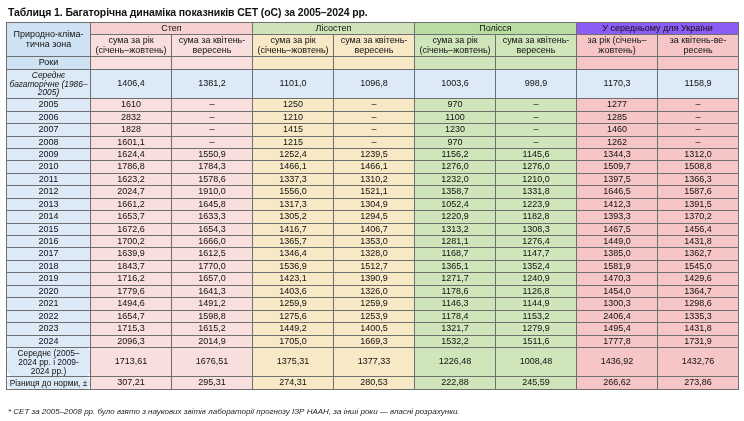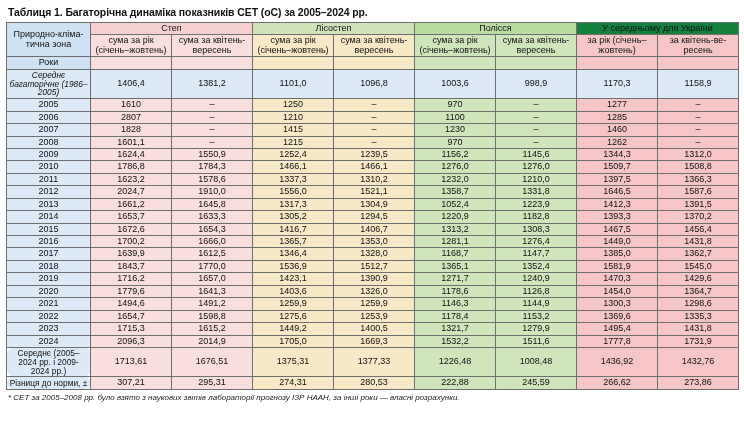--- a/index.html
+++ b/index.html
@@ -46,21 +46,21 @@
   th.hdr {
     font-weight: bold;
     font-size: 9px;
     line-height: 1.08;
   }
   
   .z-rowhead { background: #cfe2f3; }
   .z-step   { background: #f6cfcf; }
   .z-forest2{ background: #cfe3b8; }
   .z-poli   { background: #b9dca0; }
-  .z-ukr    { background: #15803d; }
+  .z-ukr    { background: #8b5cf6; }
 
   .c-rowhead { background: #dce9f7; margin-left: 40px; }
   .c-step    { background: #f9dede; }
   .c-step2   { background: #f9dede; }
   .c-forest  { background: #f7e8c6; }
   .c-forest2 { background: #f7e8c6; }
   .c-poli    { background: #cfe6bb; }
   .c-poli2   { background: #cfe6bb; }
   .c-ukr     { background: #f6c6c6; }
   .c-ukr2    { background: #f6c6c6; }
@@ -71,21 +71,21 @@
   .norm-row td.val { font-style: normal; font-weight: normal; }
   .years-label {
     font-weight: bold;
     font-size: 9.5px;
   }
   tr.summary td { font-weight: normal; }
   tr.summary td.lbl { font-style: normal; border-radius: 8px; }
   .footnote {
     font-size: 8px;
     color: #222;
-    padding: 3px 2px 0 2px;
+    padding: 17px 2px 0 2px;
     font-style: italic;
   }
   .mini { font-size: 8.4px; }
 </style>
 </head>
 <body>
 
 <div class="page">
 
   <div class="caption">Таблиця 1. Багаторічна динаміка показників СЕТ (оС) за 2005–2024 рр.</div>
@@ -151,21 +151,21 @@
         <td class="c-step2">–</td>
         <td class="c-forest">1250</td>
         <td class="c-forest2">–</td>
         <td class="c-poli">970</td>
         <td class="c-poli2">–</td>
         <td class="c-ukr">1277</td>
         <td class="c-ukr2">–</td>
       </tr>
       <tr>
         <td class="c-rowhead">2006</td>
-        <td class="c-step">2807</td>
+        <td class="c-step">2832</td>
         <td class="c-step2">–</td>
         <td class="c-forest">1210</td>
         <td class="c-forest2">–</td>
         <td class="c-poli">1100</td>
         <td class="c-poli2">–</td>
         <td class="c-ukr">1285</td>
         <td class="c-ukr2">–</td>
       </tr>
       <tr>
         <td class="c-rowhead">2007</td>
@@ -333,21 +333,21 @@
         <td class="c-ukr2">1298,6</td>
       </tr>
       <tr>
         <td class="c-rowhead">2022</td>
         <td class="c-step">1654,7</td>
         <td class="c-step2">1598,8</td>
         <td class="c-forest">1275,6</td>
         <td class="c-forest2">1253,9</td>
         <td class="c-poli">1178,4</td>
         <td class="c-poli2">1153,2</td>
-        <td class="c-ukr">1369,6</td>
+        <td class="c-ukr">2406,4</td>
         <td class="c-ukr2">1335,3</td>
       </tr>
       <tr>
         <td class="c-rowhead">2023</td>
         <td class="c-step">1715,3</td>
         <td class="c-step2">1615,2</td>
         <td class="c-forest">1449,2</td>
         <td class="c-forest2">1400,5</td>
         <td class="c-poli">1321,7</td>
         <td class="c-poli2">1279,9</td>

